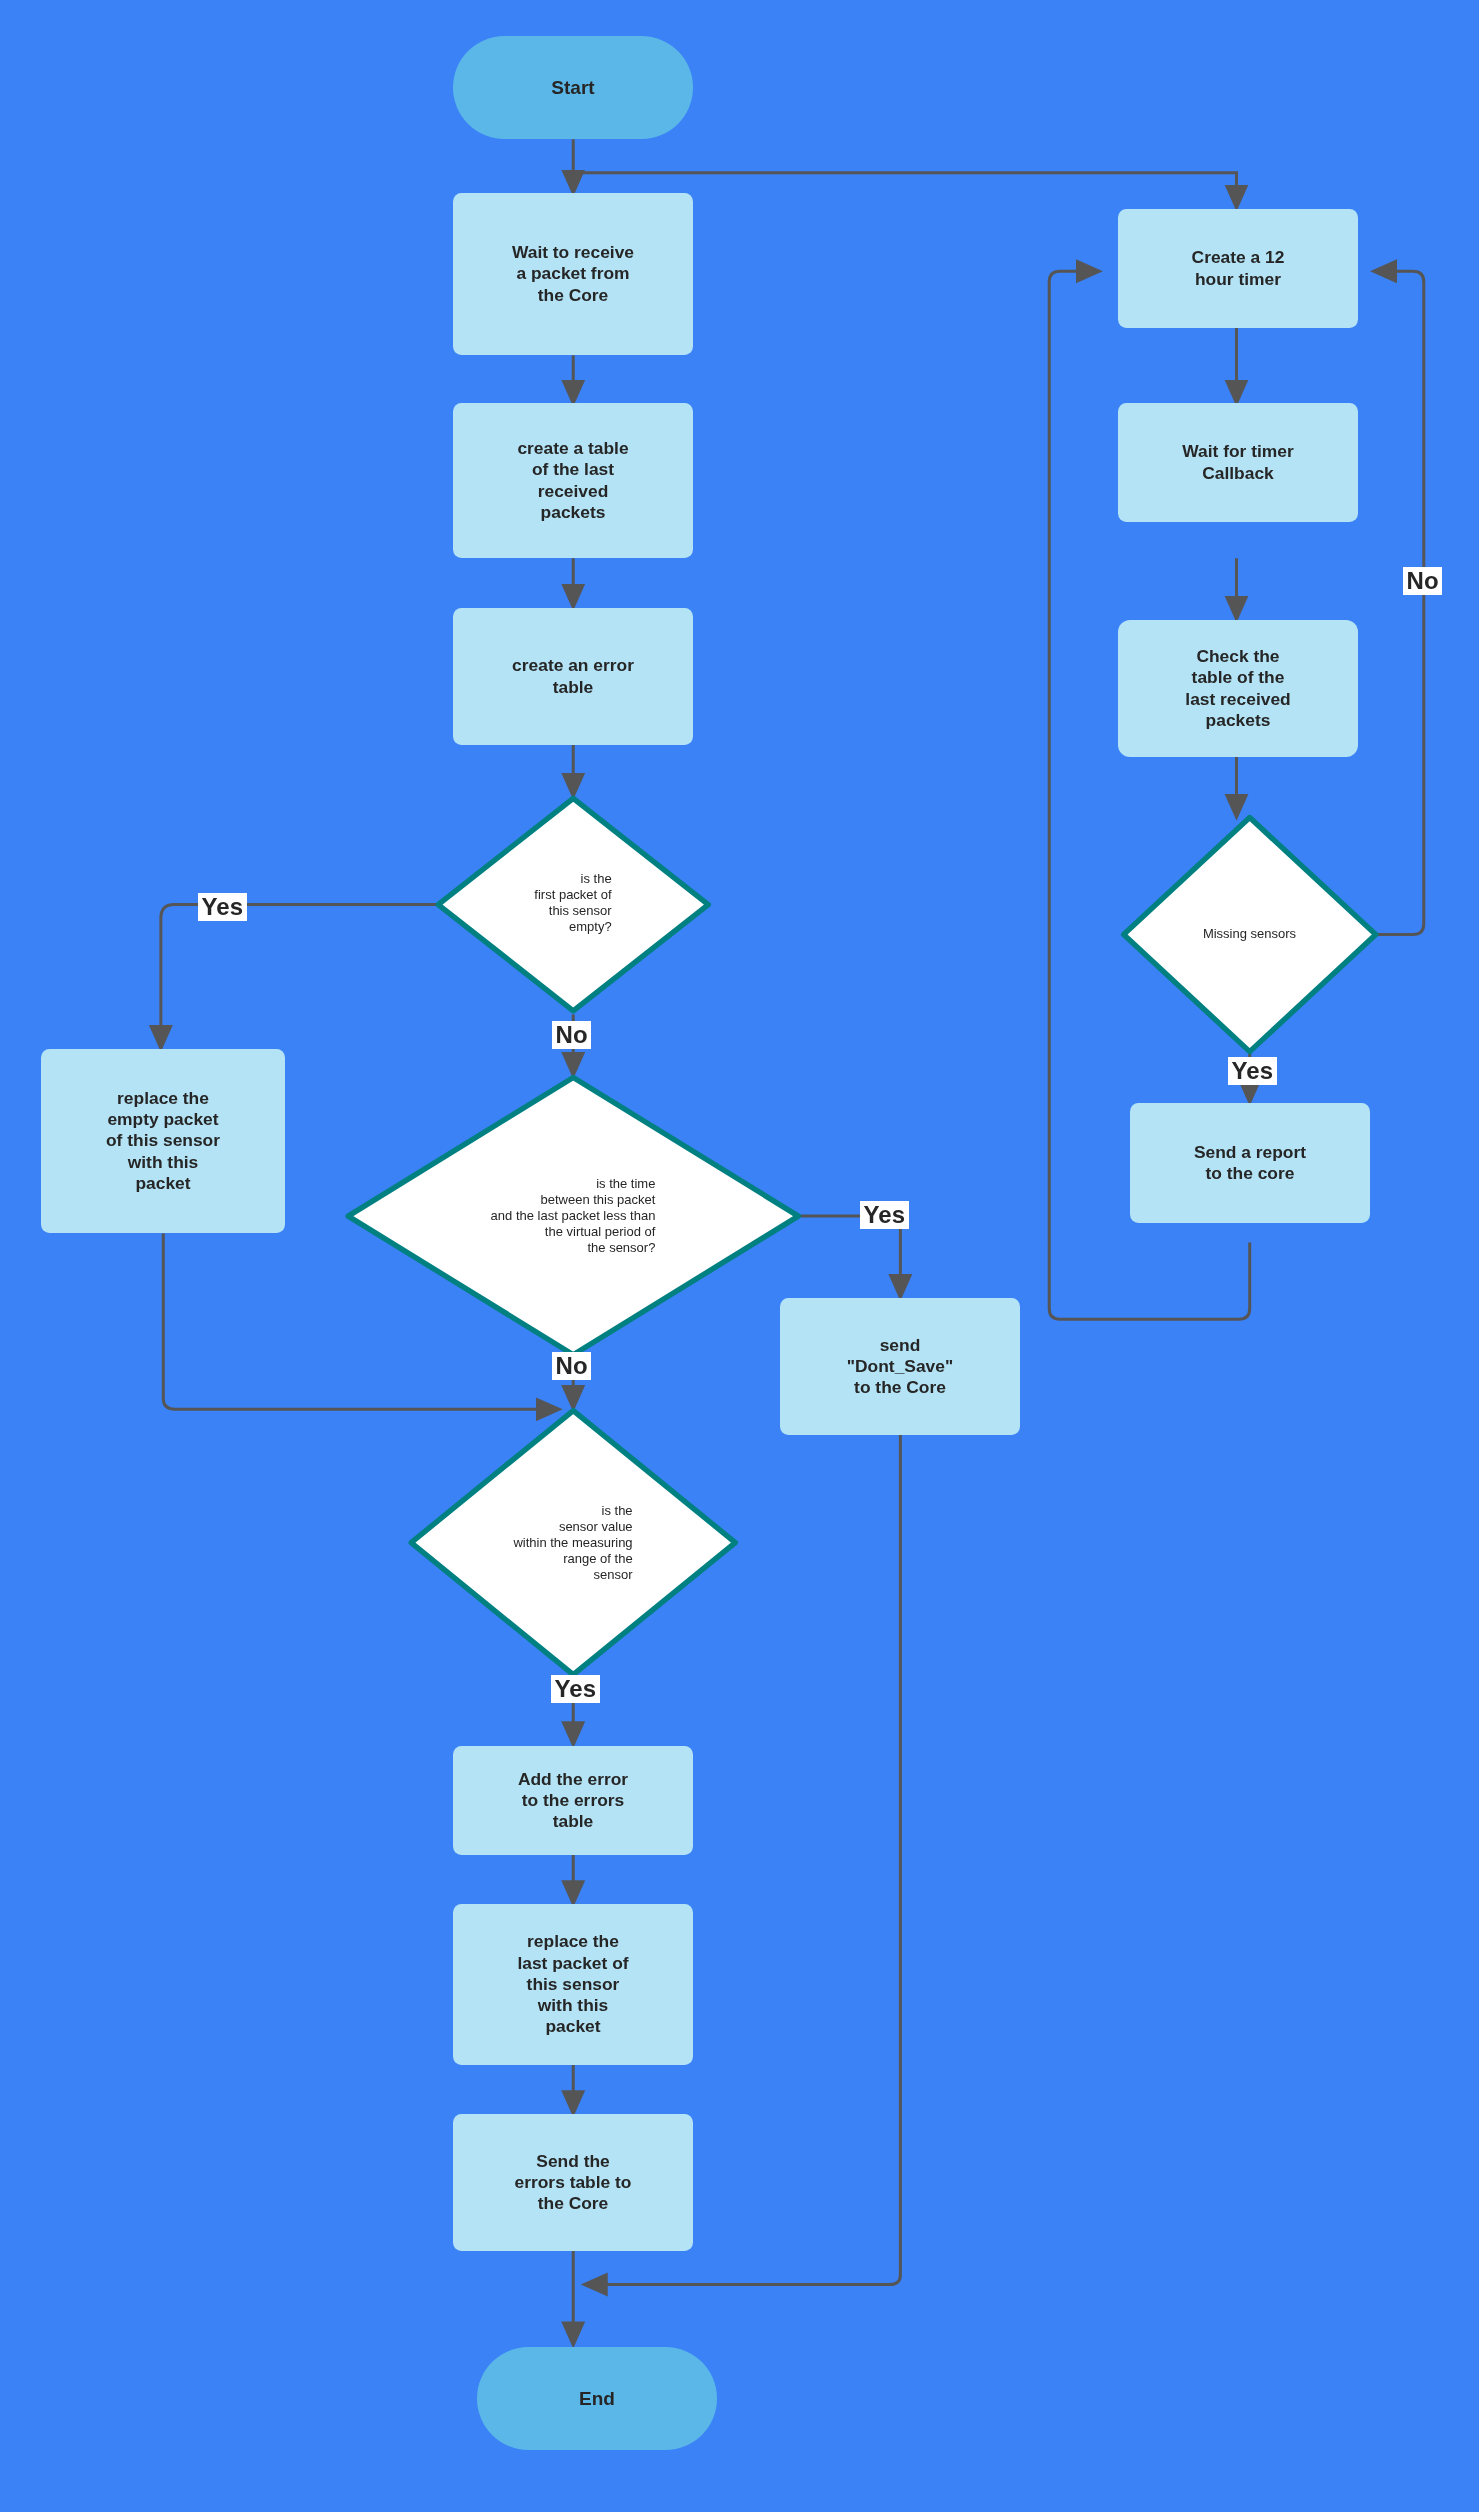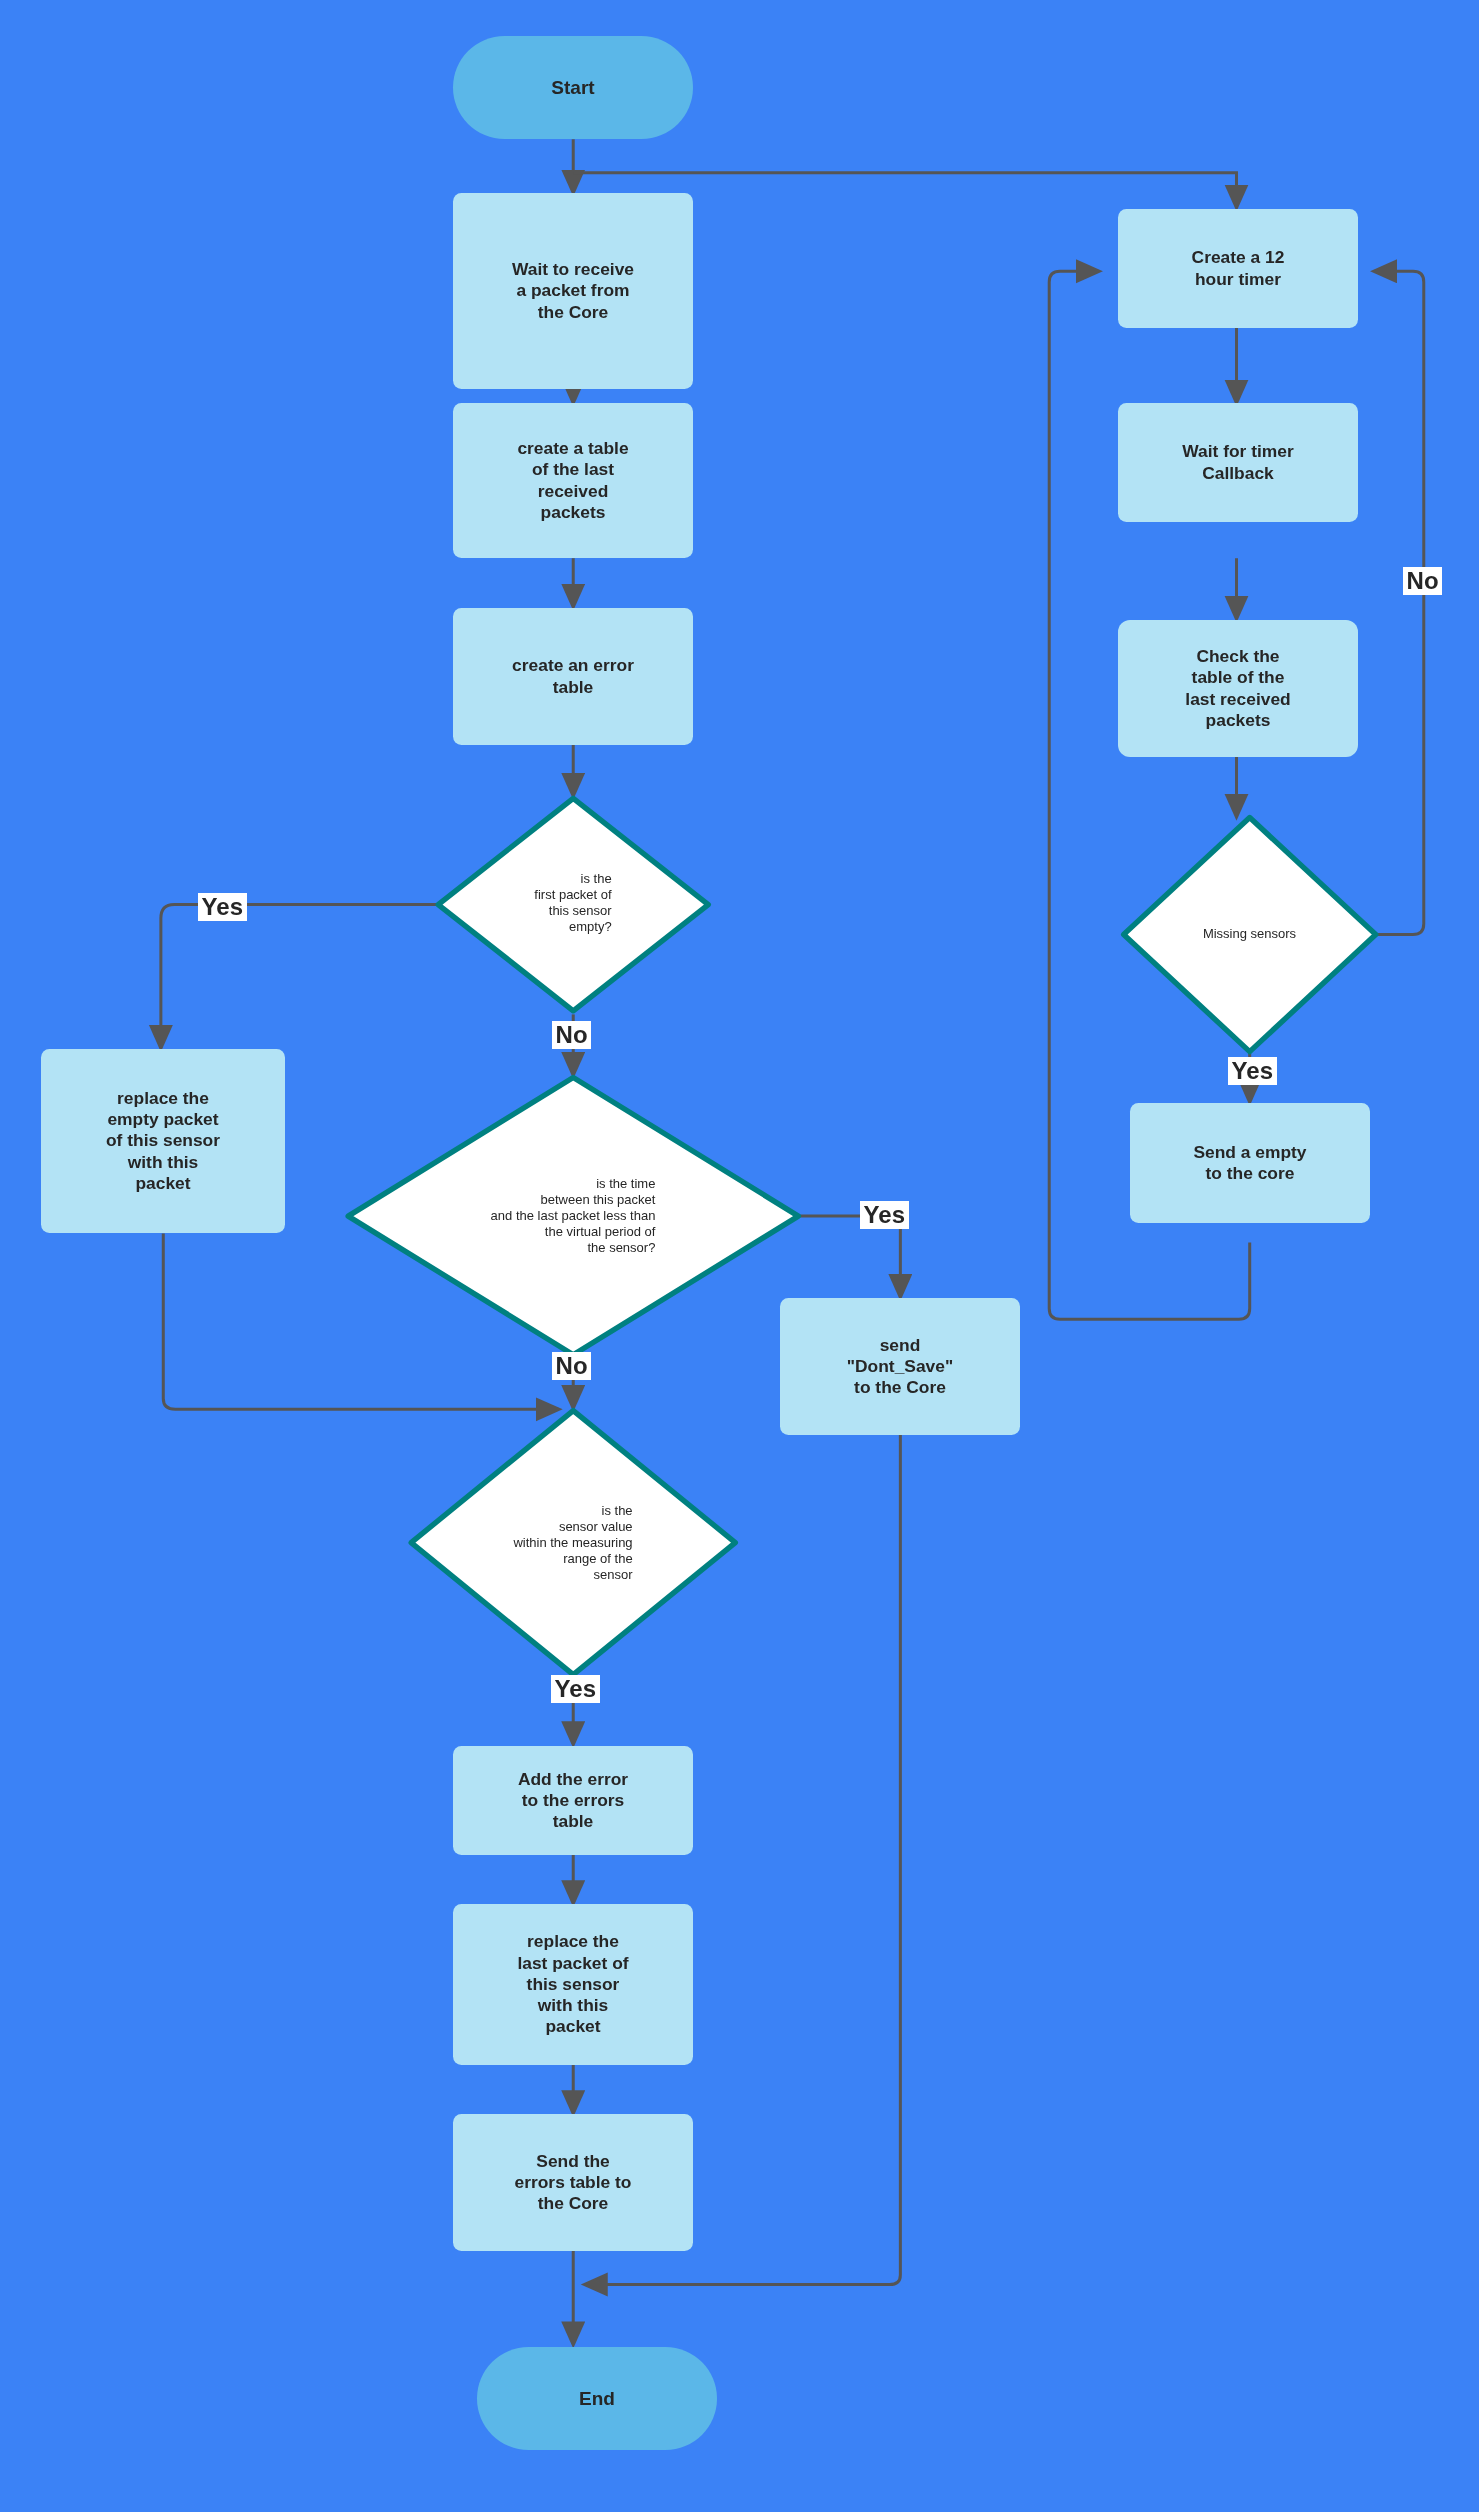--- a/index.html
+++ b/index.html
@@ -75,21 +75,21 @@
   </svg>
 
   <div class="node term" style="left:453px;top:36px;width:240px;height:103px;">
     <span class="txt">Start</span>
   </div>
 
   <div class="node term" style="left:477px;top:2347px;width:240px;height:103px;">
     <span class="txt">End</span>
   </div>
 
-  <div class="node proc" style="left:453px;top:193px;width:240px;height:196px;">
+  <div class="node proc" style="left:453px;top:193px;width:240px;height:162px;">
     <span class="txt">Wait to receive
 a packet from
 the Core</span>
   </div>
 
   <div class="node proc" style="left:453px;top:403px;width:240px;height:155px;">
     <span class="txt">create a table
 of the last
 received
 packets</span>
@@ -145,21 +145,21 @@
   </div>
 
   <div class="node proc" style="left:1118px;top:620px;width:240px;height:137px;border-radius:12px;">
     <span class="txt">Check  the
 table of the
 last received
 packets</span>
   </div>
 
   <div class="node proc" style="left:1130px;top:1103px;width:240px;height:120px;">
-    <span class="txt">Send a empty
+    <span class="txt">Send a report
 to the core</span>
   </div>
 
   <div class="dec" style="left:468px;top:813px;width:210px;height:180px;">
     <div class="dtxt">is the
 first packet of
 this sensor
 empty?</div>
   </div>
 

